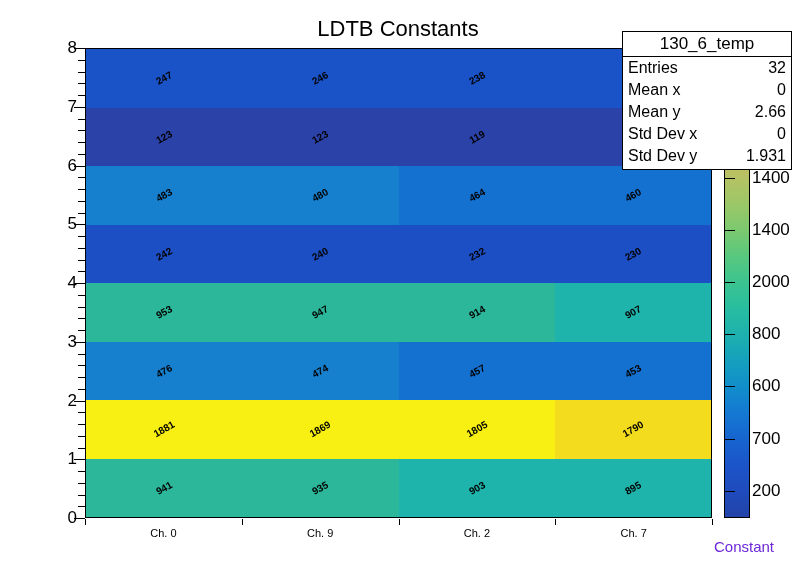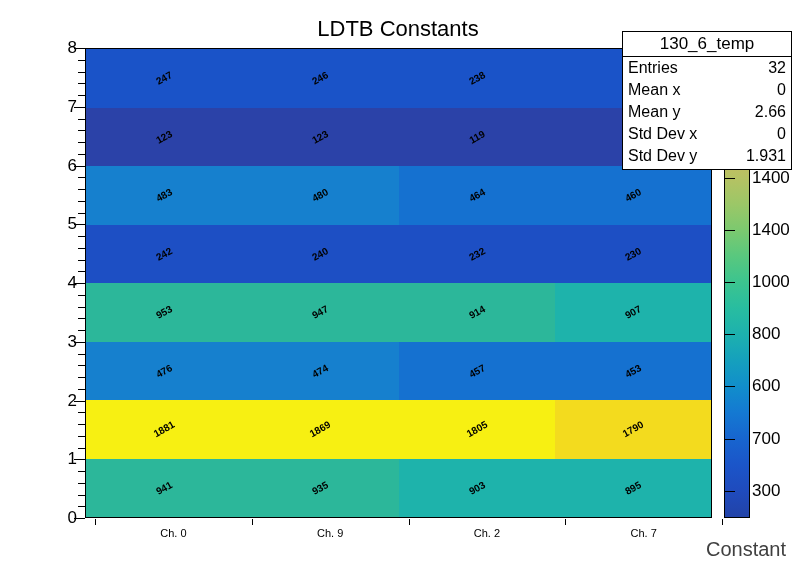--- a/index.html
+++ b/index.html
@@ -59,32 +59,32 @@
     transform:translateY(-50%);
     text-align:right;
   }
   .ytick-major{
     position:absolute;right:0;width:11px;height:1px;background:#000;
   }
   .ytick-minor{
     position:absolute;right:0;width:7px;height:1px;background:#000;
   }
 
-  .xaxis{position:absolute;left:95px;top:519px;width:628px;height:40px;}
+  .xaxis{position:absolute;left:85px;top:519px;width:628px;height:40px;}
   .xtick{position:absolute;top:0;width:1px;height:6px;background:#000;}
   .xtick-label{
     position:absolute;top:8px;
     font-size:11px;color:#000;
     transform:translateX(-50%);
     white-space:nowrap;
   }
   .xaxis-title{
     position:absolute;
-    right:10px;top:538px;
-    font-size:20px;color:#404040;
+    right:22px;top:538px;
+    font-size:15px;color:#6d28d9;
   }
 
   
   .statsbox{
     position:absolute;
     left:622px;top:31px;
     width:170px;height:139px;
     background:#fff;
     border:1px solid #000;
     box-sizing:border-box;
@@ -295,29 +295,29 @@
       <div class="xtick-label" style="left: 391.875px;">Ch. 2</div>
       <div class="xtick-label" style="left: 548.625px;">Ch. 7</div>
     </div>
   <div class="xaxis-title">Constant</div>
 
   <div class="palette">
     <div class="palette-strip" id="paletteStrip" style="background: linear-gradient(to top, rgb(34, 67, 168), rgb(31, 75, 189), rgb(27, 85, 201), rgb(23, 101, 207), rgb(20, 121, 210), rgb(17, 142, 203), rgb(21, 160, 189), rgb(29, 177, 174), rgb(40, 189, 160), rgb(60, 196, 143), rgb(89, 200, 126), rgb(124, 201, 111), rgb(156, 199, 103), rgb(182, 194, 99), rgb(204, 187, 96), rgb(221, 179, 94), rgb(233, 194, 58), rgb(242, 221, 30), rgb(247, 240, 18));"></div>
   </div>
   <div class="palette-axis" id="paletteAxis">
       <div class="ptick" style="top: 444.889px;"></div>
-      <div class="ptick-label" style="top: 444.889px;">300</div>
+      <div class="ptick-label" style="top: 444.889px;">200</div>
       <div class="ptick" style="top: 392.667px;"></div>
       <div class="ptick-label" style="top: 392.667px;">700</div>
       <div class="ptick" style="top: 340.444px;"></div>
       <div class="ptick-label" style="top: 340.444px;">600</div>
       <div class="ptick" style="top: 288.222px;"></div>
       <div class="ptick-label" style="top: 288.222px;">800</div>
       <div class="ptick" style="top: 236px;"></div>
-      <div class="ptick-label" style="top: 236px;">1000</div>
+      <div class="ptick-label" style="top: 236px;">2000</div>
       <div class="ptick" style="top: 183.778px;"></div>
       <div class="ptick-label" style="top: 183.778px;">1400</div>
       <div class="ptick" style="top: 131.556px;"></div>
       <div class="ptick-label" style="top: 131.556px;">1400</div>
       <div class="ptick" style="top: 79.3333px;"></div>
       <div class="ptick-label" style="top: 79.3333px;">1600</div>
       <div class="ptick" style="top: 27.1111px;"></div>
       <div class="ptick-label" style="top: 27.1111px;">1800</div>
     </div>
 

